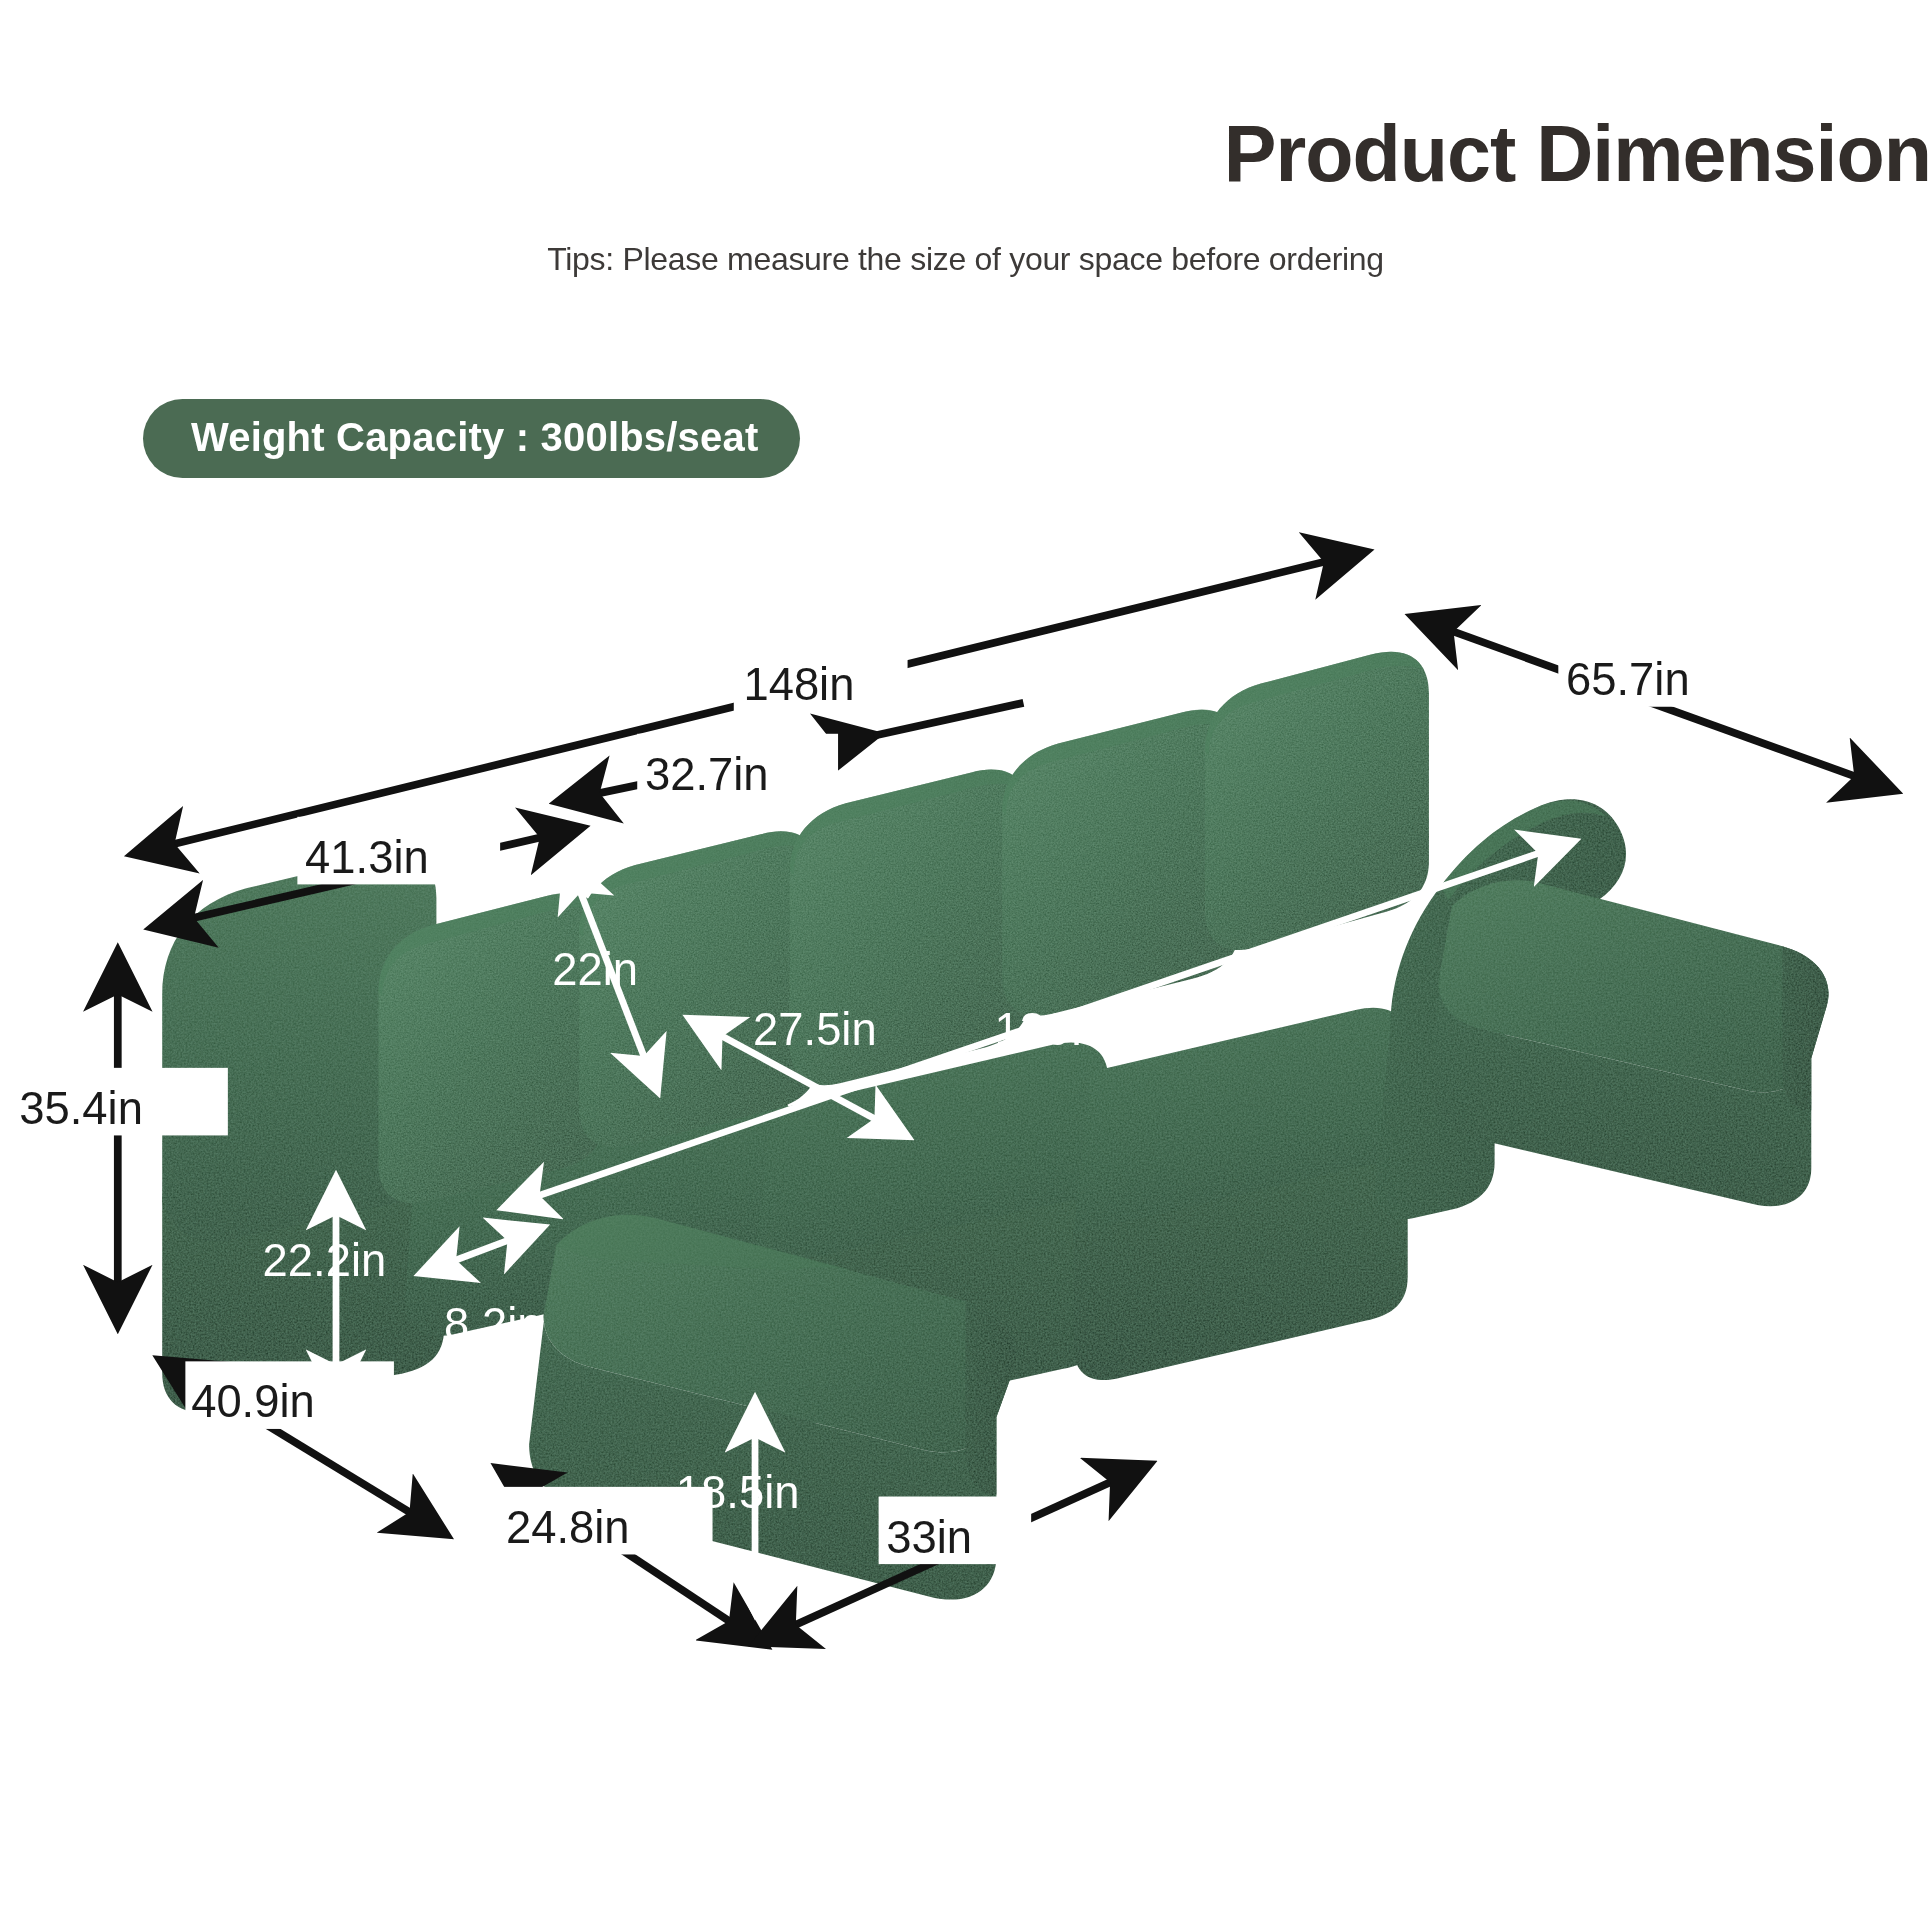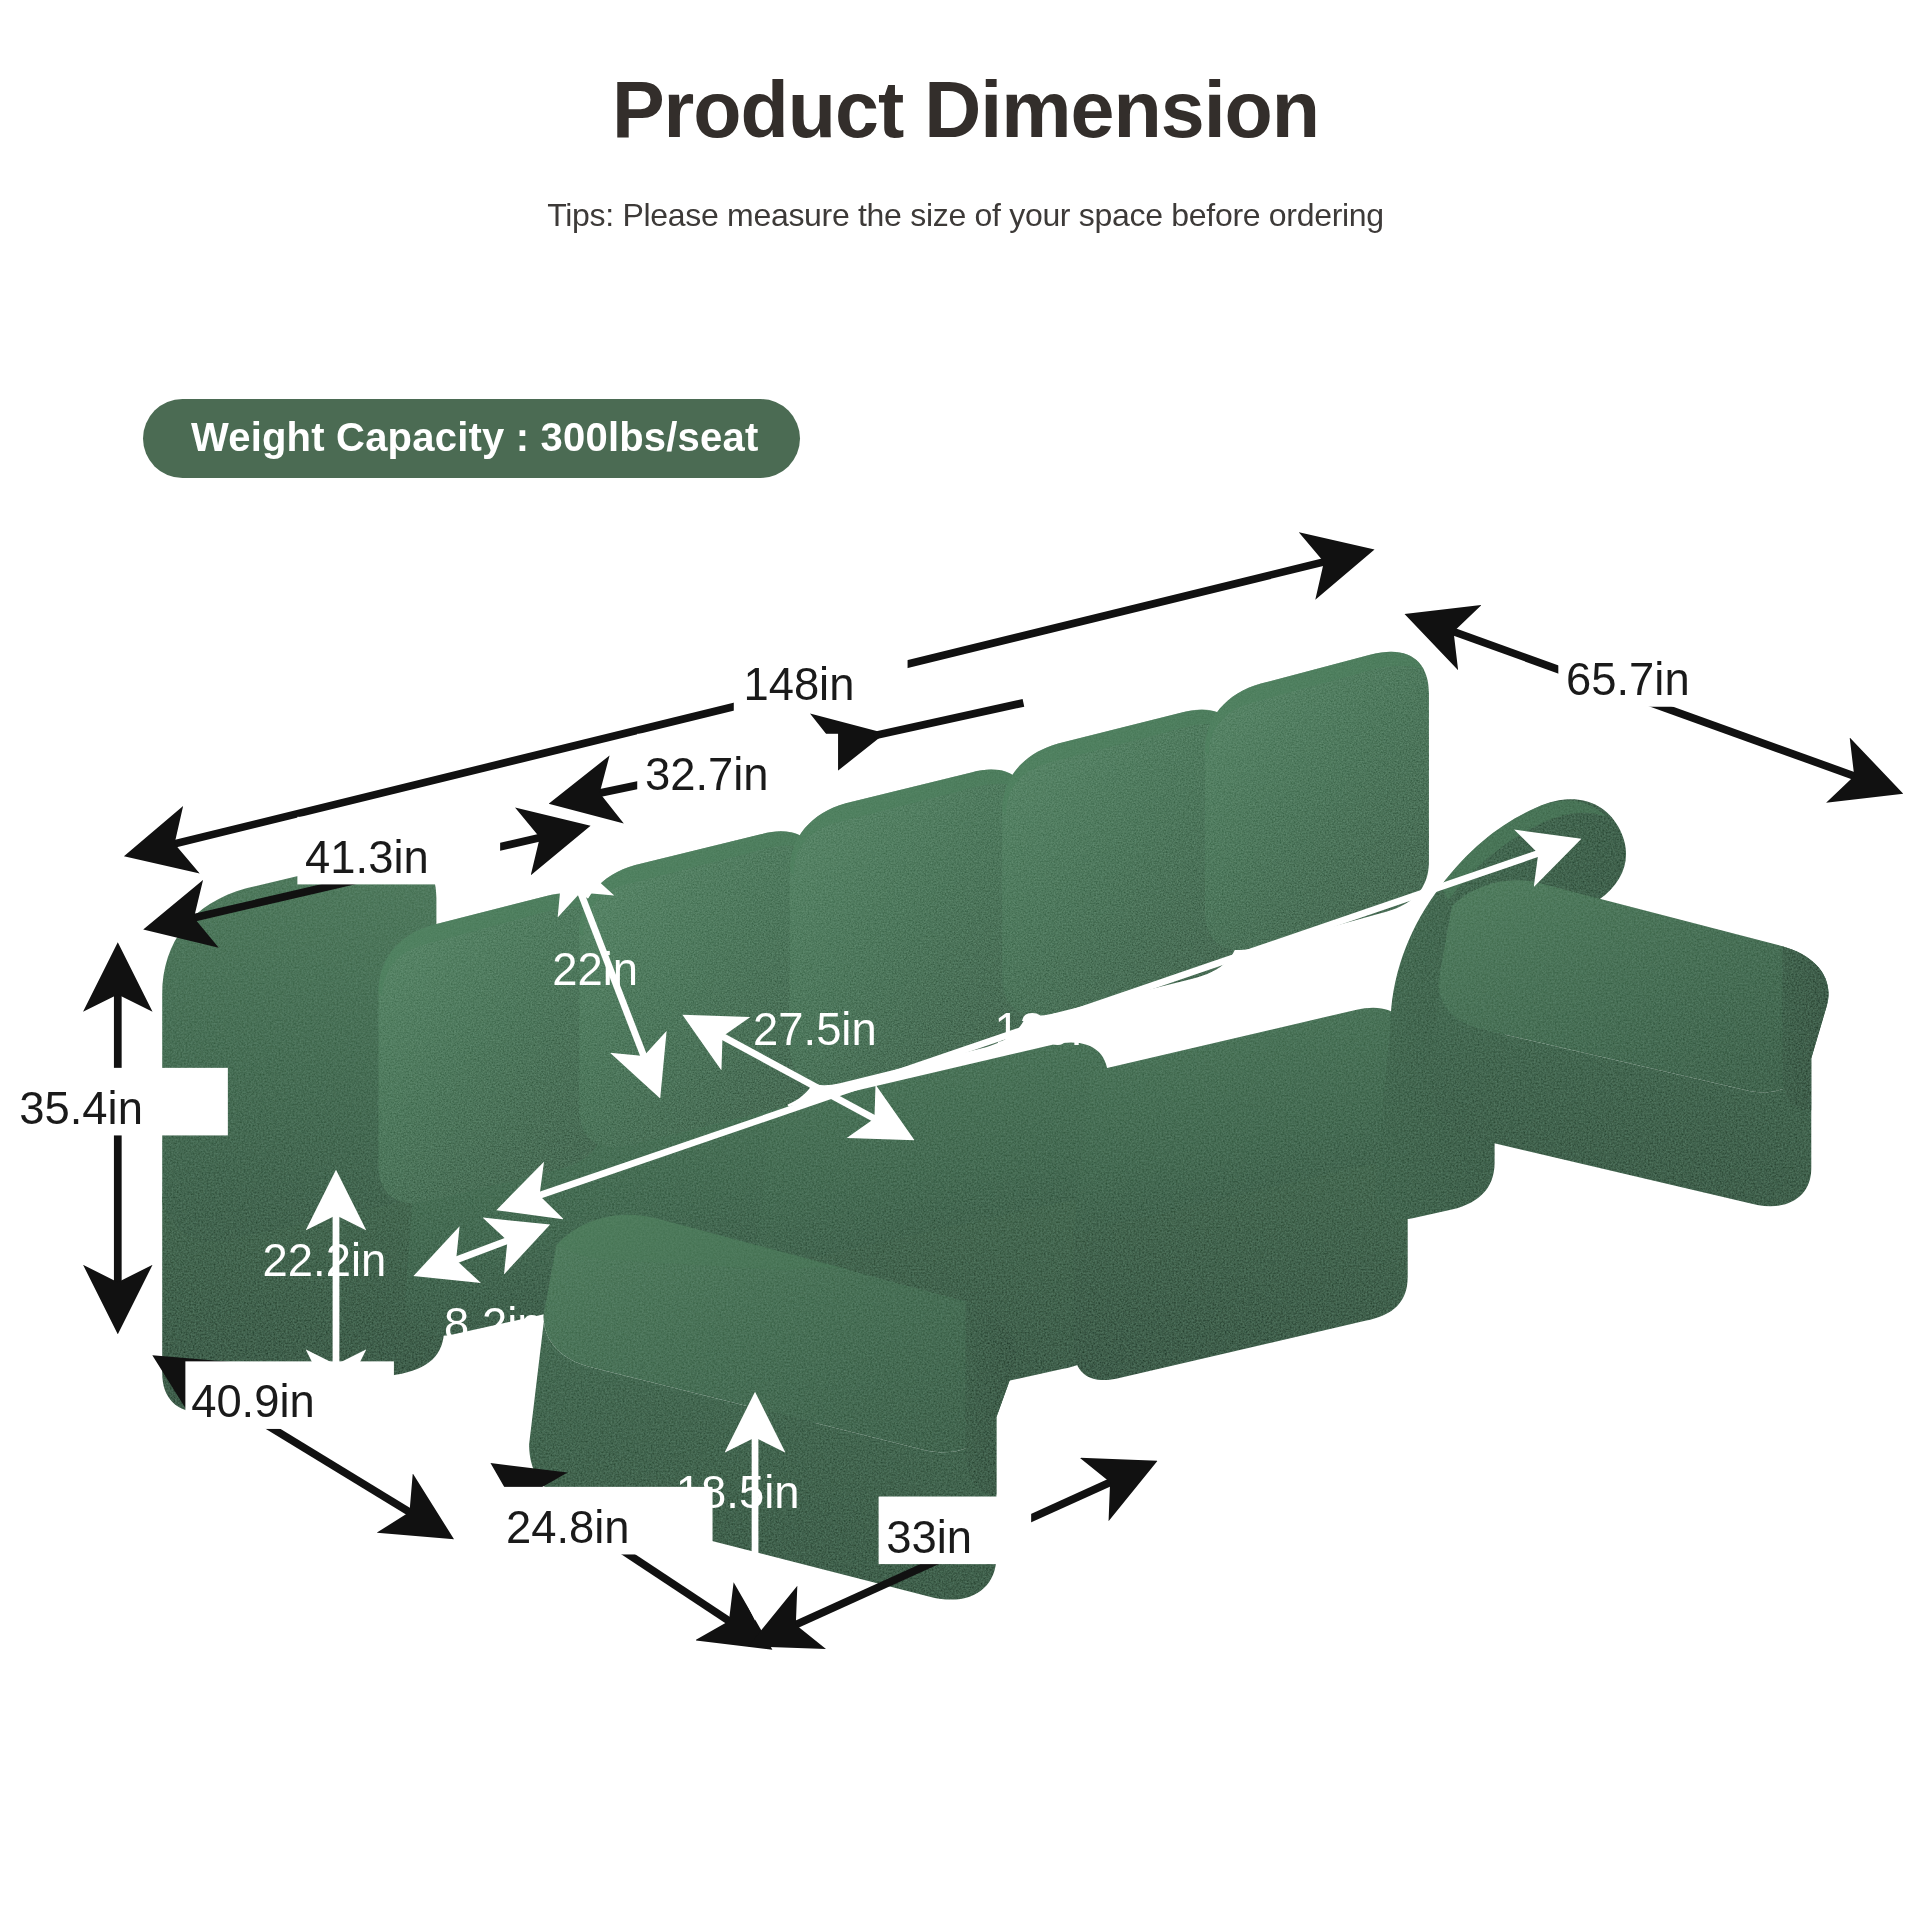--- a/index.html
+++ b/index.html
@@ -26,27 +26,28 @@
   
   .header {
     position: absolute;
     left: 0;
     top: 0;
     width: 1931px;
     text-align: center;
   }
   .page-title {
     margin: 0;
-    padding-top: 70px;
+    padding-top: 114px;
     font-size: 79px;
     font-weight: bold;
     letter-spacing: -1px;
     color: #332e2b;
     line-height: 1.0;
     font-family: "Liberation Sans", sans-serif;
+    text-align: right;
   }
   .page-subtitle {
     margin: 0;
     padding-top: 50px;
     font-size: 32px;
     font-weight: normal;
     color: #3d3a38;
     line-height: 1.0;
     letter-spacing: -0.3px;
     font-family: "Liberation Sans", sans-serif;

